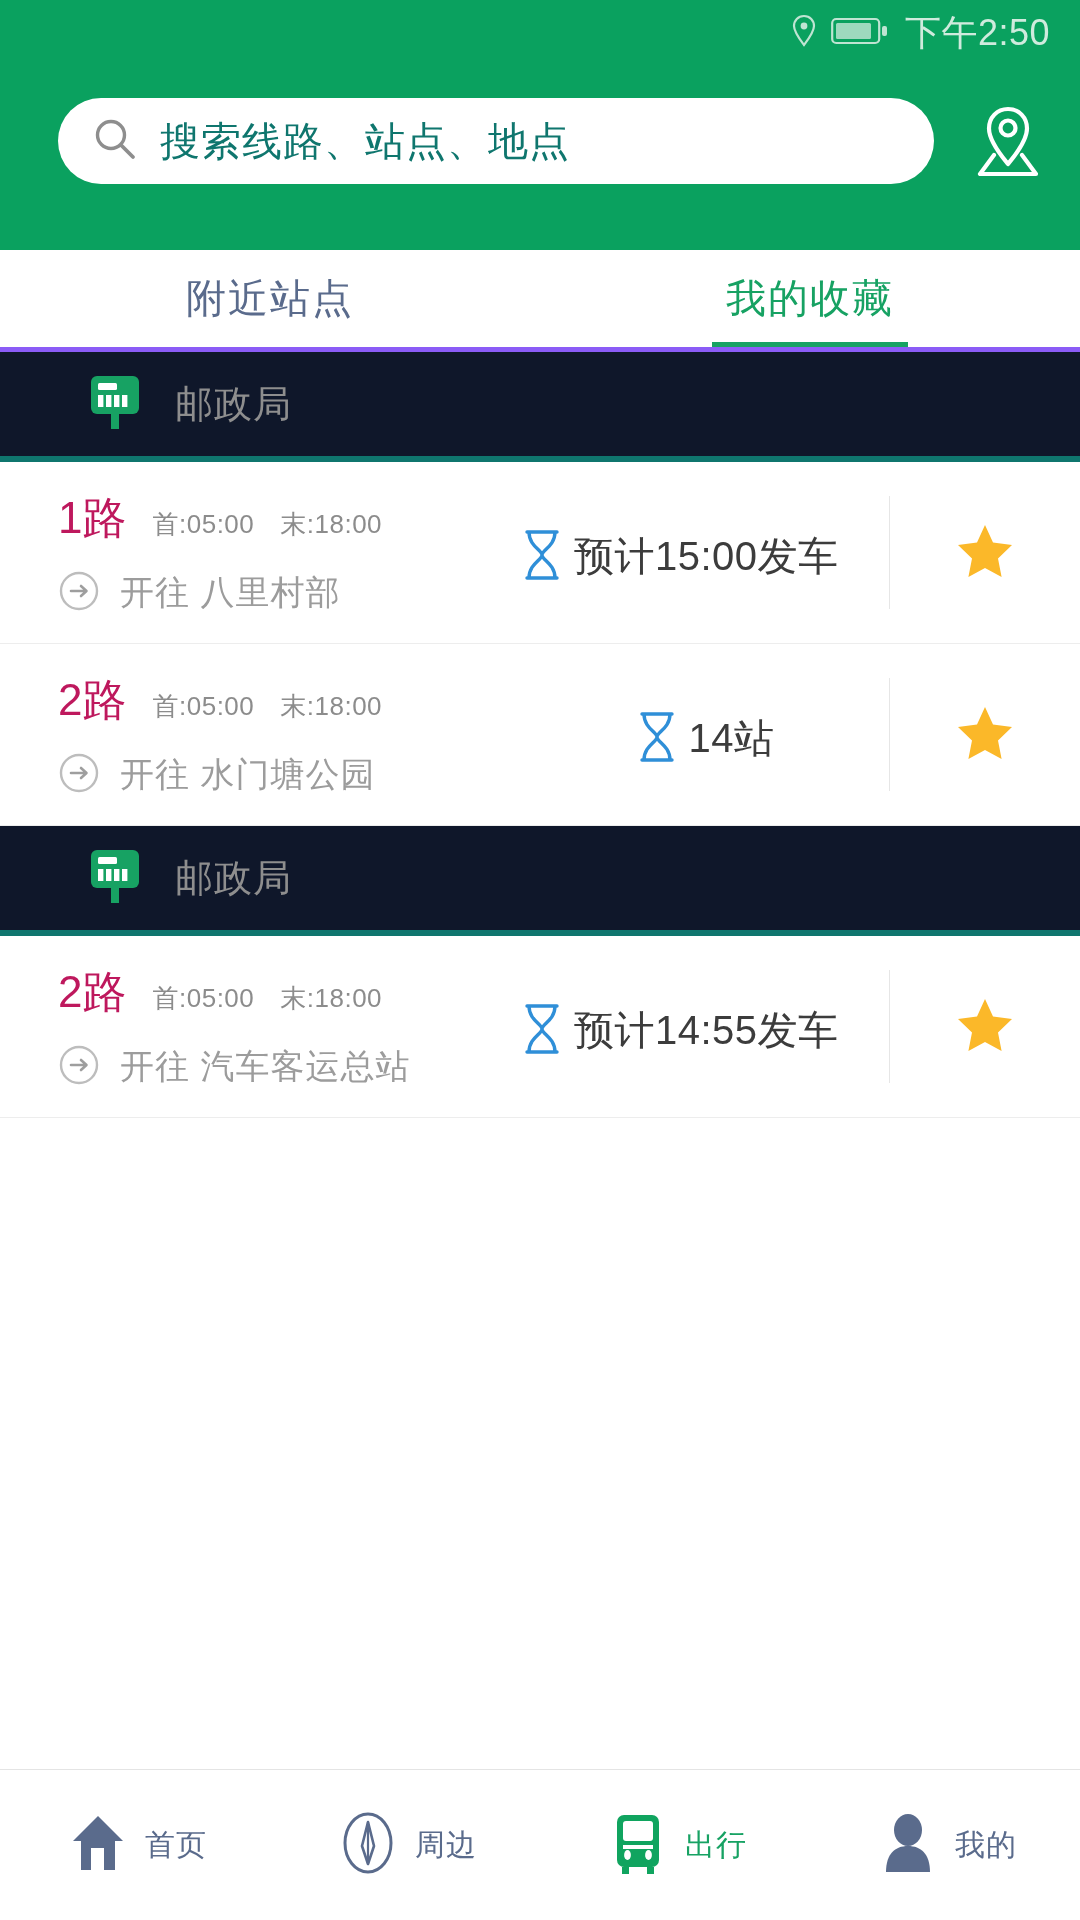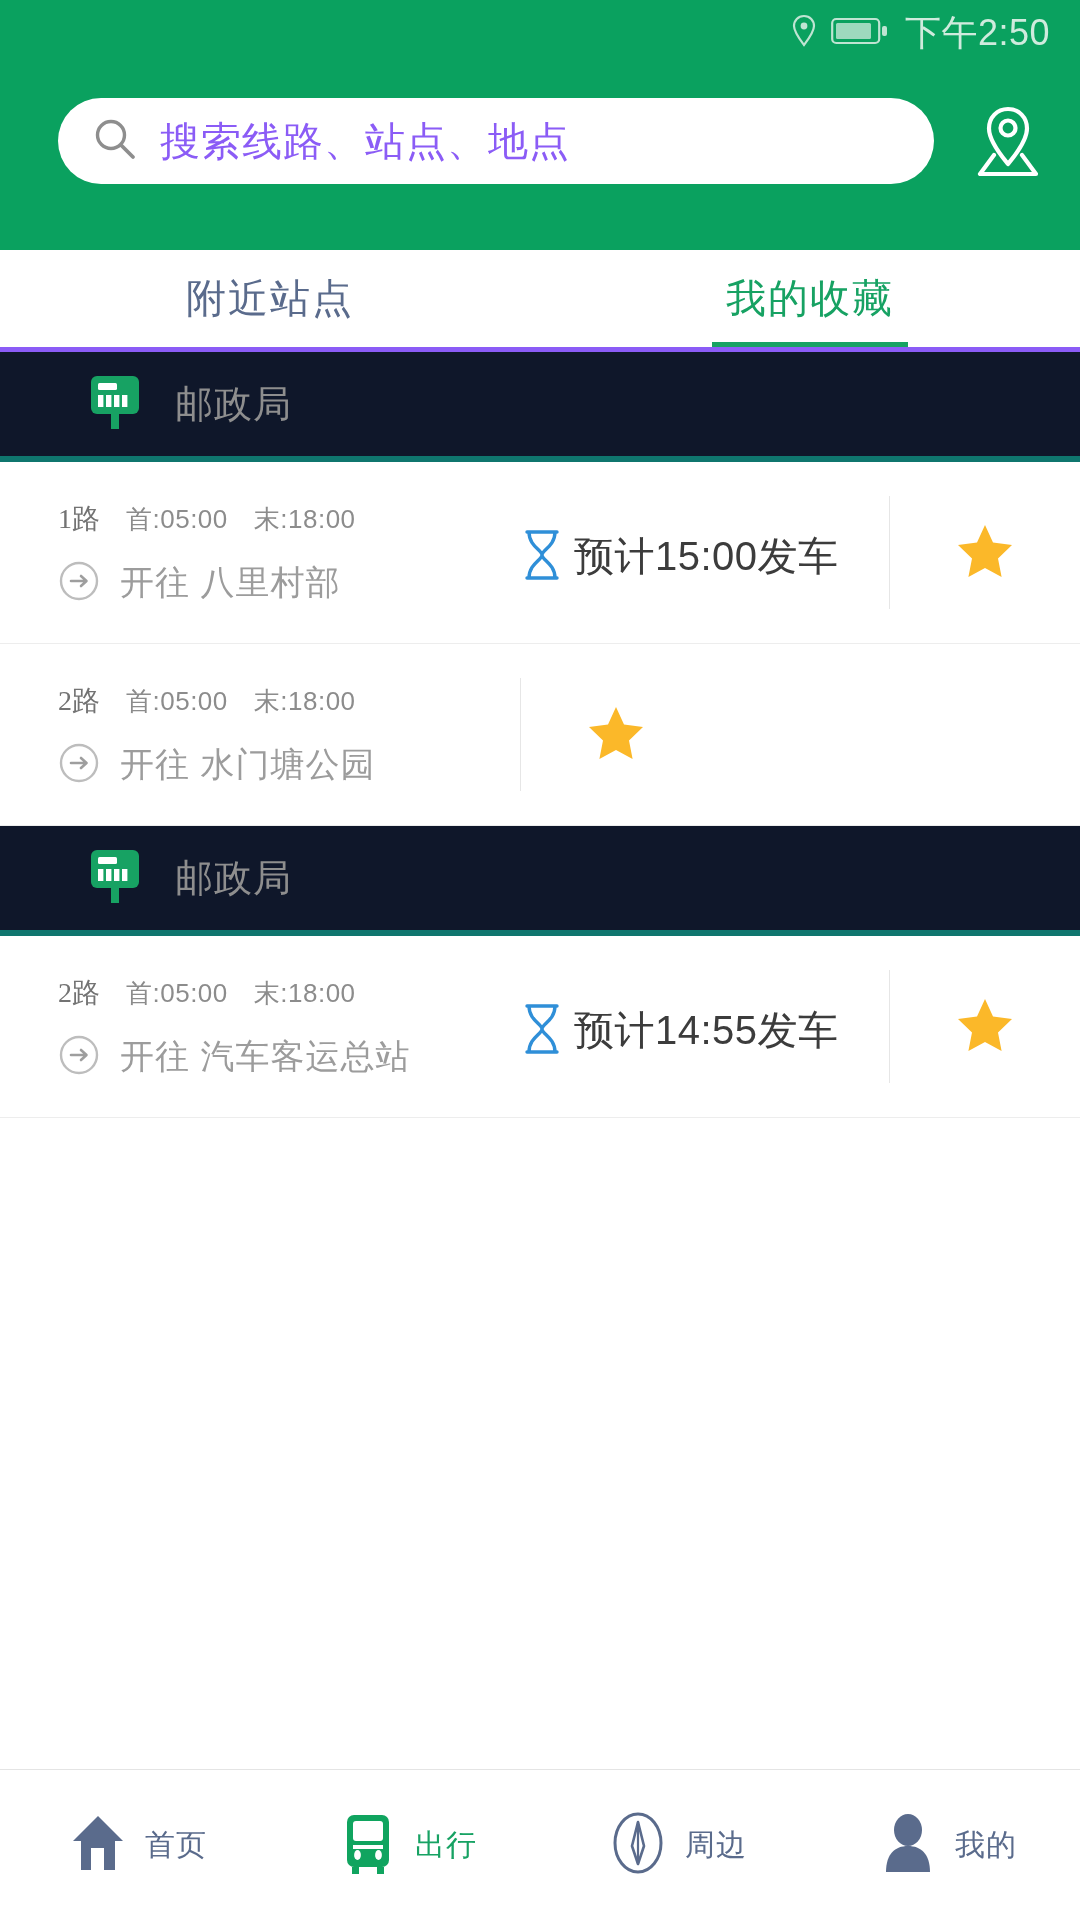--- a/index.html
+++ b/index.html
@@ -59,21 +59,21 @@
     background: #ffffff;
     border-radius: 43px;
     display: flex;
     align-items: center;
     padding: 0 34px;
     box-sizing: border-box;
     gap: 22px;
     max-width: 880px;
   }
   .search-placeholder {
-    color: #8b5cf6;
+    color: #0f766e;
     font-size: 40px;
     letter-spacing: 1px;
     white-space: nowrap;
   }
   .map-btn {
     width: 96px;
     height: 96px;
     display: flex;
     align-items: center;
     justify-content: center;
@@ -146,23 +146,22 @@
     gap: 22px;
     box-sizing: border-box;
   }
   .route-line1 {
     display: flex;
     align-items: baseline;
     gap: 26px;
     white-space: nowrap;
   }
   .route-no {
-    font-size: 28px;
-    color: #737373;
-    font-family: Liberation Serif, serif;
+    font-size: 44px;
+    color: #be185d;
   }
   .route-times {
     font-size: 26px;
     color: #8C8C8C;
     letter-spacing: 0.5px;
   }
   .route-line2 {
     display: flex;
     align-items: center;
     gap: 20px;
@@ -337,20 +336,29 @@
         <div class="route-line2">
           <span>
             <svg width="42" height="42" viewBox="0 0 42 42">
               <circle cx="21" cy="21" r="18" fill="none" stroke="#BDBDBD" stroke-width="2.4"></circle>
               <path d="M13 21 H28 M23 16 L28.5 21 L23 26" fill="none" stroke="#9E9E9E" stroke-width="2.6" stroke-linecap="round" stroke-linejoin="round"></path>
             </svg>
           </span>
           <span class="route-dir">开往 水门塘公园</span>
         </div>
       </div>
+      <div class="route-mid center">
+        <span>
+          <svg width="44" height="54" viewBox="0 0 44 54">
+            <path d="M7 4 H37 M7 50 H37 M9 4 C9 18 22 22 22 27 C22 32 9 36 9 50
+                     M35 4 C35 18 22 22 22 27 C22 32 35 36 35 50" fill="none" stroke="#2F8FD8" stroke-width="3.4" stroke-linecap="round" stroke-linejoin="round"></path>
+          </svg>
+        </span>
+        <span class="route-eta">14站</span>
+      </div>
       <div class="route-right">
         <span>
           <svg width="58" height="56" viewBox="0 0 58 56">
             <path d="M29 2 L37 19.5 L56 22 L42 35.5 L45.6 54 L29 45 L12.4 54 L16 35.5 L2 22 L21 19.5 Z" fill="#FBB829"></path>
           </svg>
         </span>
       </div>
     </div>
 
     <div class="station-header">
@@ -411,49 +419,49 @@
     <div class="nav-item">
       <span>
         <svg width="70" height="70" viewBox="0 0 70 70">
           <path d="M35 8 L60 33 L52 33 L52 62 L18 62 L18 33 L10 33 Z" fill="#5A6B8C"></path>
           <rect x="28" y="40" width="13" height="22" fill="#ffffff"></rect>
         </svg>
       </span>
       <span class="nav-label">首页</span>
     </div>
 
+    <div class="nav-item">
+      <span>
+        <svg width="70" height="70" viewBox="0 0 70 70">
+          <ellipse cx="35" cy="35" rx="23" ry="29" fill="none" stroke="#5A6B8C" stroke-width="3"></ellipse>
+          <path d="M35 14 L41 38 L35 56 L29 38 Z" fill="none" stroke="#5A6B8C" stroke-width="2.6" stroke-linejoin="round"></path>
+          <line x1="35" y1="14" x2="35" y2="56" stroke="#5A6B8C" stroke-width="2.2"></line>
+        </svg>
+      </span>
+      <span class="nav-label">周边</span>
+    </div>
+
     <div class="nav-item active">
       <span>
         <svg width="70" height="70" viewBox="0 0 70 70">
           <rect x="14" y="7" width="42" height="52" rx="7" ry="7" fill="#10A45F"></rect>
           <rect x="20" y="13" width="30" height="20" rx="3" fill="#ffffff"></rect>
           <rect x="20" y="37" width="30" height="4" fill="#ffffff"></rect>
           <ellipse cx="24.5" cy="47" rx="3.4" ry="5" fill="#ffffff"></ellipse>
           <ellipse cx="45.5" cy="47" rx="3.4" ry="5" fill="#ffffff"></ellipse>
           <rect x="19" y="59" width="7" height="7" fill="#10A45F"></rect>
           <rect x="44" y="59" width="7" height="7" fill="#10A45F"></rect>
         </svg>
       </span>
       <span class="nav-label">出行</span>
     </div>
 
     <div class="nav-item">
       <span>
         <svg width="70" height="70" viewBox="0 0 70 70">
-          <ellipse cx="35" cy="35" rx="23" ry="29" fill="none" stroke="#5A6B8C" stroke-width="3"></ellipse>
-          <path d="M35 14 L41 38 L35 56 L29 38 Z" fill="none" stroke="#5A6B8C" stroke-width="2.6" stroke-linejoin="round"></path>
-          <line x1="35" y1="14" x2="35" y2="56" stroke="#5A6B8C" stroke-width="2.2"></line>
-        </svg>
-      </span>
-      <span class="nav-label">周边</span>
-    </div>
-
-    <div class="nav-item">
-      <span>
-        <svg width="70" height="70" viewBox="0 0 70 70">
           <ellipse cx="35" cy="22" rx="14" ry="16" fill="#5A6B8C"></ellipse>
           <path d="M13 64 C13 46 22 38 35 38 C48 38 57 46 57 64 Z" fill="#5A6B8C"></path>
         </svg>
       </span>
       <span class="nav-label">我的</span>
     </div>
 
   </div>
 </div>
 

